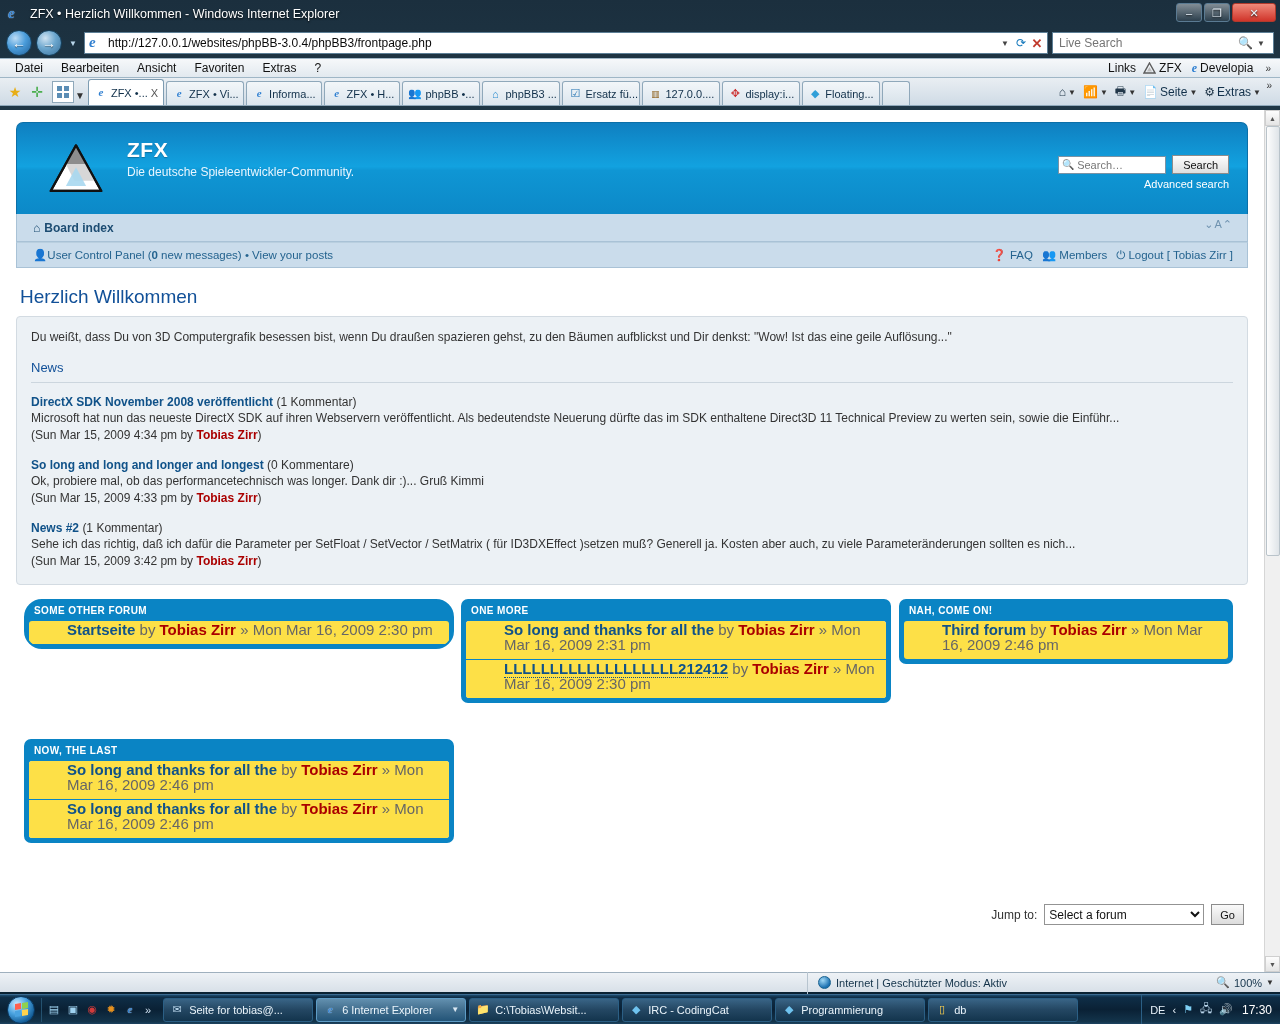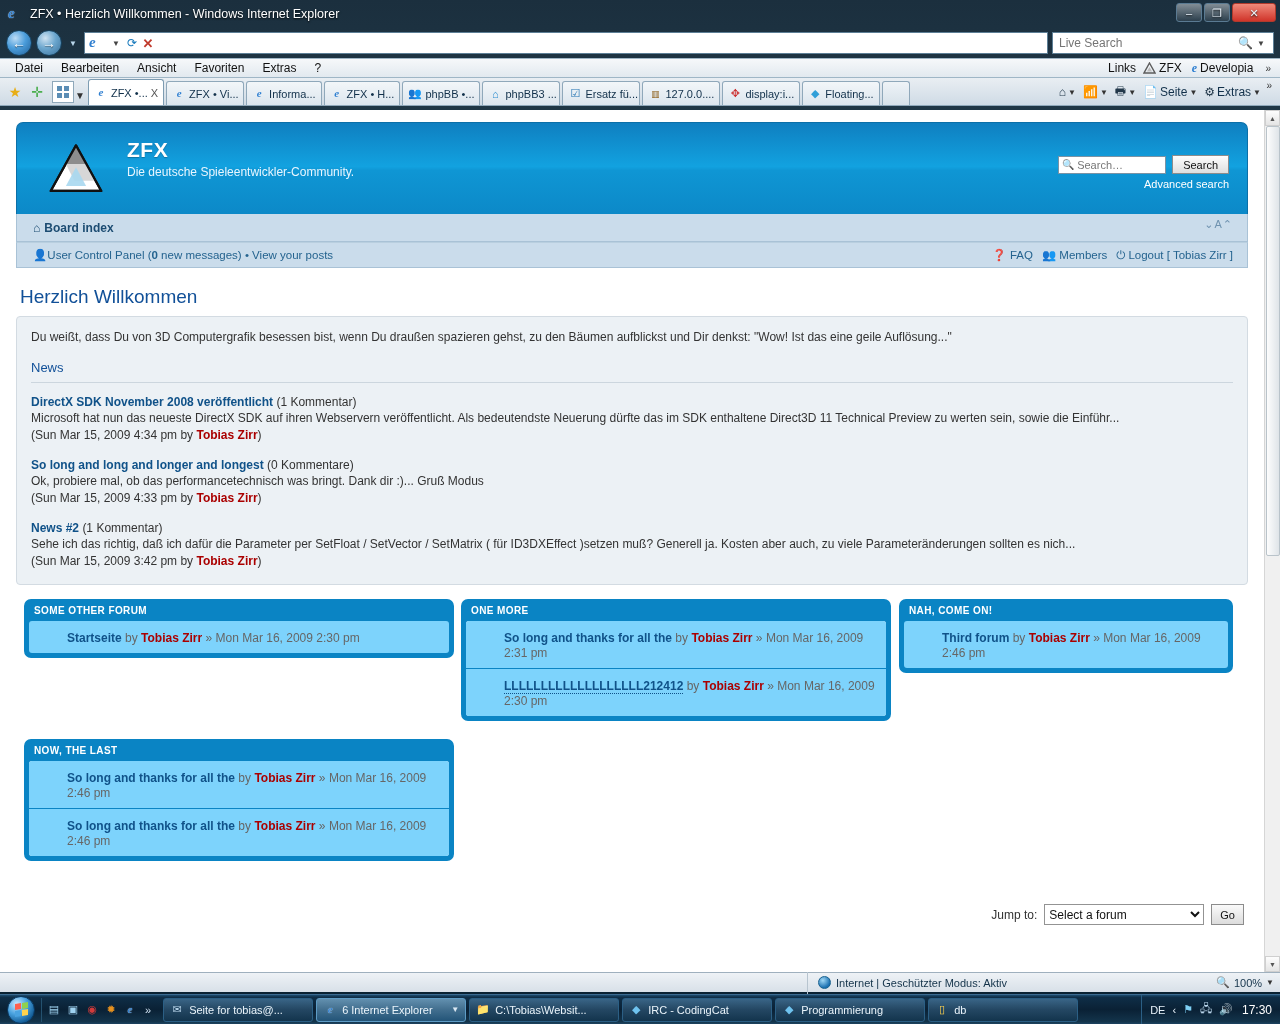--- a/index.html
+++ b/index.html
@@ -182,22 +182,22 @@
   .blocks{margin-top:14px;position:relative;height:280px;}
   .fblock{
     position:absolute;border:2px solid #0a84c4;border-radius:7px;
     background:#0a84c4;overflow:hidden;
   }
   .fblock .bhead{
     color:#fff;font-size:10px;font-weight:bold;letter-spacing:.4px;
     padding:4px 8px 5px 8px;
   }
   .fblock .brow{
-    background:#7dd3fc;border-top:1px solid #0a84c4;
-    padding:10px 8px 7px 38px;font-size:12px;line-height:15px;color:#666;
+    background:#fde047;border-top:1px solid #0a84c4;
+    padding:1px 8px 7px 38px;font-size:15px;line-height:15px;color:#666;
   }
   .fblock .brow:first-of-type{border-top:none;}
   .fblock .brow a.t{color:#105289;font-weight:bold;text-decoration:none;}
   .fblock .brow a.t.dotted{border-bottom:1px dotted #105289;}
   .fblock .brow a.u{color:#aa0000;font-weight:bold;text-decoration:none;}
   .fblock .inner{margin:0 3px 3px 3px;border-radius:3px;overflow:hidden;background:#eaf1f6;}
 
   .jumpto{
     display:flex;align-items:center;justify-content:flex-end;gap:7px;
     margin-top:25px;padding-right:4px;font-size:12px;color:#333;
@@ -279,20 +279,21 @@
       <div class="wbtn close">✕</div>
     </div>
   </div>
 
   <div class="addrbar">
     <div class="navbtn">←</div>
     <div class="navbtn dis">→</div>
     <div class="histbtn">▼</div>
     <div class="urlbox">
       <span class="fav ie-e">e</span>
+      <span class="urltext">http://127.0.0.1/websites/phpBB-3.0.4/phpBB3/frontpage.php</span>
       <span class="urlbtn">▼</span>
       <span class="urlbtn refresh">⟳</span>
       <span class="urlbtn stop">✕</span>
     </div>
     <div class="searchbox">
       <input type="text" placeholder="Live Search" style="">
       <span class="mag">🔍</span>
       <span class="urlbtn">▼</span>
     </div>
   </div>
@@ -457,35 +458,35 @@
           <div class="news">
             <div class="item">
               <a class="ttl" href="#">DirectX SDK November 2008 veröffentlicht</a>
               <span class="cnt">(1 Kommentar)</span>
               <div class="body">Microsoft hat nun das neueste DirectX SDK auf ihren Webservern veröffentlicht. Als bedeutendste Neuerung dürfte das im SDK enthaltene Direct3D 11 Technical Preview zu werten sein, sowie die Einführ...</div>
               <div class="meta"><span>(Sun Mar 15, 2009 4:34 pm by </span><a href="#">Tobias Zirr</a><span>)</span></div>
             </div>
             <div class="item">
               <a class="ttl" href="#">So long and long and longer and longest</a>
               <span class="cnt">(0 Kommentare)</span>
-              <div class="body">Ok, probiere mal, ob das performancetechnisch was bringt. Dank dir :)... Gruß Modus</div>
+              <div class="body">Ok, probiere mal, ob das performancetechnisch was longer. Dank dir :)... Gruß Kimmi</div>
               <div class="meta"><span>(Sun Mar 15, 2009 4:33 pm by </span><a href="#">Tobias Zirr</a><span>)</span></div>
             </div>
             <div class="item" style="margin-bottom:0">
               <a class="ttl" href="#">News #2</a>
               <span class="cnt">(1 Kommentar)</span>
               <div class="body">Sehe ich das richtig, daß ich dafür die Parameter per SetFloat / SetVector / SetMatrix ( für ID3DXEffect )setzen muß? Generell ja. Kosten aber auch, zu viele Parameteränderungen sollten es nich...</div>
               <div class="meta"><span>(Sun Mar 15, 2009 3:42 pm by </span><a href="#">Tobias Zirr</a><span>)</span></div>
             </div>
           </div>
         </div>
 
         <div class="blocks">
 
-          <div class="fblock" style="left:8px;top:0;width:430px;">
+          <div class="fblock" style="left:8px;top:0;width:430px;border-radius:18px;">
             <div class="bhead">SOME OTHER FORUM</div>
             <div class="inner">
               <div class="brow">
                 <a class="t" href="#">Startseite</a>
                 <span>by</span>
                 <a class="u" href="#">Tobias Zirr</a>
                 <span>»</span>
                 <span>Mon Mar 16, 2009 2:30 pm</span>
               </div>
             </div>

